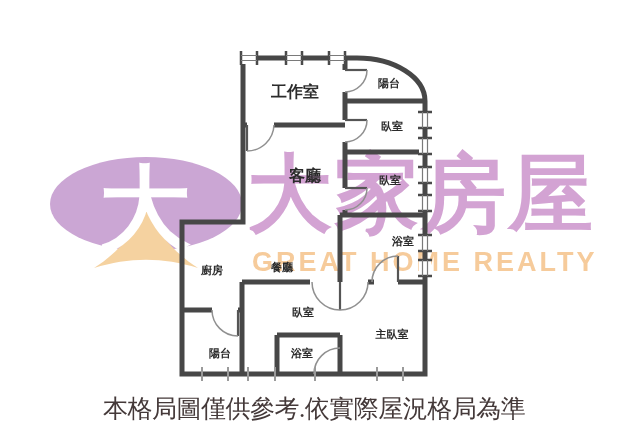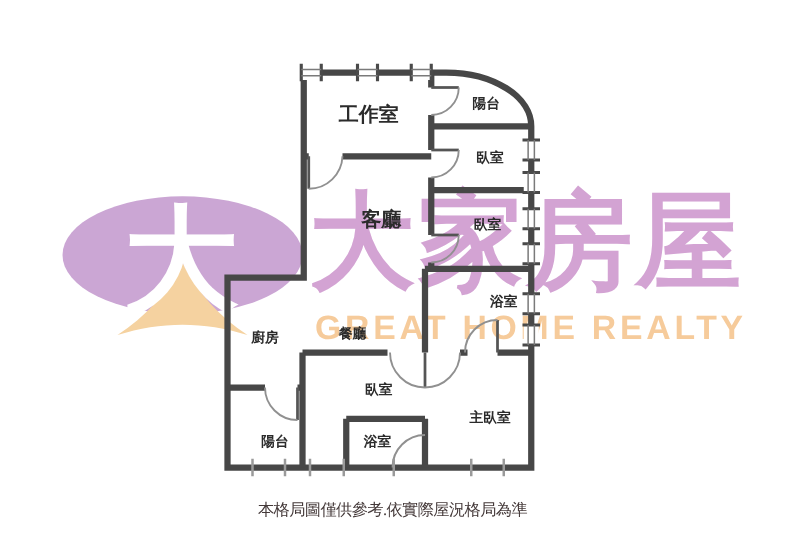--- a/index.html
+++ b/index.html
@@ -18,21 +18,21 @@
             color:#F6CB9B;font-size:27px;font-weight:800;letter-spacing:3px;
             white-space:nowrap;}
   
   #plan-layer{z-index:2;}
   
   #label-layer{z-index:3;}
   .room-label{position:absolute;transform:translate(-50%,-50%);
               color:#2b2b2b;font-size:11px;font-weight:600;white-space:nowrap;}
   .room-label.big{font-size:16px;}
   .caption{position:absolute;left:314px;top:408px;transform:translate(-50%,-50%);
-           font-family:"Liberation Serif",serif;color:#443939;font-size:13px;
+           font-family:"Liberation Serif",serif;color:#443939;font-size:25px;
            font-weight:500;white-space:nowrap;letter-spacing:-0.5px;}
 </style>
 </head>
 <body>
 
 <div class="layer" id="wm-layer">
   <svg class="logo-svg" width="640" height="430" viewBox="0 0 640 430">
     <ellipse cx="146" cy="204" rx="96" ry="47" fill="#CBA6D4"></ellipse>
     <path d="M146,210 C158,234 176,254 198,268 C163,257 129,257 94,268 C116,254 134,234 146,210 Z" fill="#F5D2A0"></path>
   </svg>

